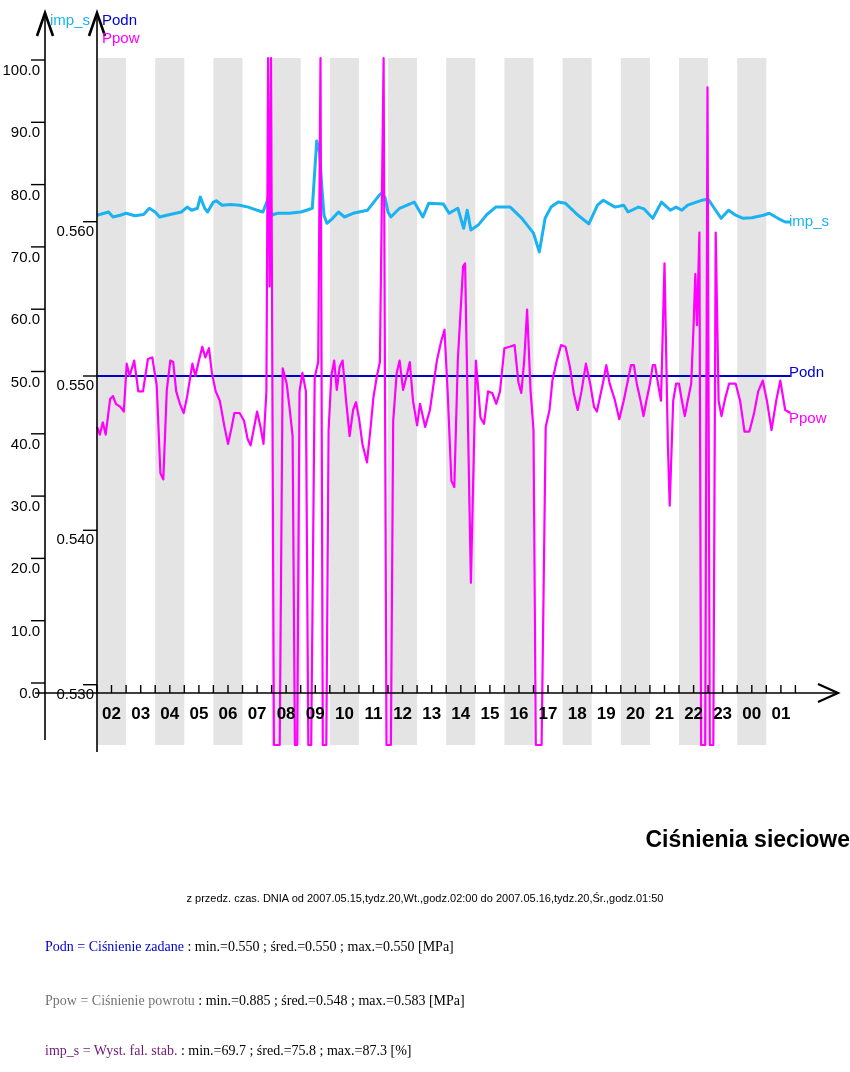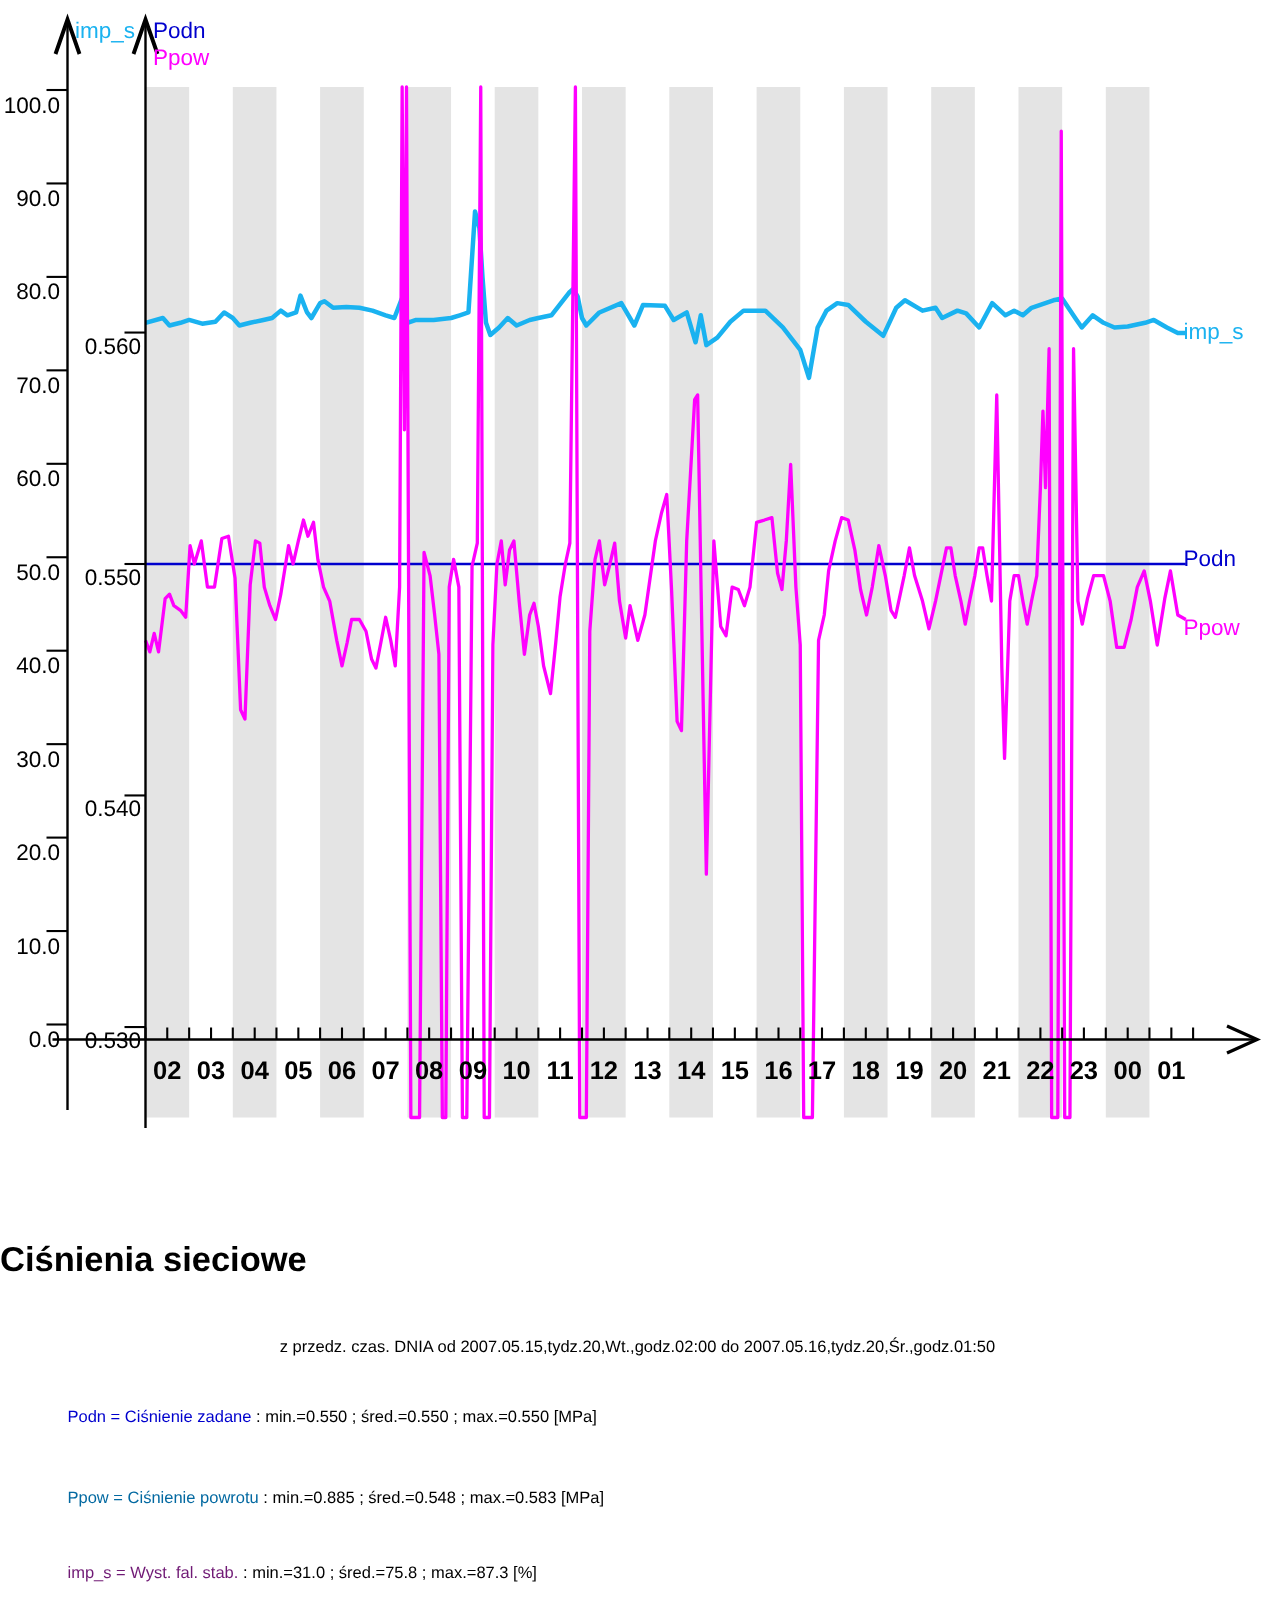--- a/index.html
+++ b/index.html
@@ -1,24 +1,24 @@
 <!DOCTYPE html>
 <html><head>
 <meta charset="utf-8">
 <style>
   html,body{margin:0;padding:0;background:#ffffff;}
   body{width:850px;height:1072px;position:relative;overflow:hidden;
        font-family:"Liberation Sans", sans-serif;color:#000;}
   #chart-wrap{position:absolute;left:0;top:0;width:850px;height:790px;}
   svg text{font-family:"Liberation Sans", sans-serif;}
-  .bottom-title{position:absolute;left:0;top:826px;width:850px;text-align:left;
+  .bottom-title{position:absolute;left:0;top:826px;width:850px;text-align:right;
       font-size:23px;font-weight:bold;}
   .bottom-subtitle{position:absolute;left:0;top:892px;width:850px;text-align:center;
       font-size:11px;}
-  .legend-line{position:absolute;left:45px;width:760px;font-size:11px;white-space:nowrap;}
+  .legend-line{position:absolute;left:45px;width:760px;font-size:14px;white-space:nowrap;font-family:Liberation Serif, serif;}
   .legend-0{top:939px;} .legend-1{top:993px;} .legend-2{top:1043px;}
 </style>
 </head>
 <body>
 
 <div id="chart-wrap">
   <svg id="chart-svg" width="850" height="790" viewBox="0 0 850 790">
       <g>
         <rect x="97.0" y="58" width="29.1" height="687" fill="#e4e4e4"></rect>
         <rect x="155.2" y="58" width="29.1" height="687" fill="#e4e4e4"></rect>
@@ -164,17 +164,17 @@
     </svg>
 </div>
 
 <div class="bottom-title">Ciśnienia sieciowe</div>
 <div class="bottom-subtitle">z przedz. czas. DNIA od 2007.05.15,tydz.20,Wt.,godz.02:00 do 2007.05.16,tydz.20,Śr.,godz.01:50</div>
 
 <div class="legend-line legend-0">
   <span style="color: rgb(0, 0, 205);">Podn = Ciśnienie zadane</span><span> : min.=0.550 ; śred.=0.550 ; max.=0.550 [MPa]</span>
 </div>
 <div class="legend-line legend-1">
-  <span style="color: #0369a1;">Ppow = Ciśnienie powrotu</span><span> : min.=0.885 ; śred.=0.548 ; max.=0.583 [MPa]</span>
+  <span style="color: #737373;">Ppow = Ciśnienie powrotu</span><span> : min.=0.885 ; śred.=0.548 ; max.=0.583 [MPa]</span>
 </div>
 <div class="legend-line legend-2">
-  <span style="color: #701a75;">imp_s = Wyst. fal. stab.</span><span> : min.=31.0 ; śred.=75.8 ; max.=87.3 [%]</span>
+  <span style="color: #701a75;">imp_s = Wyst. fal. stab.</span><span> : min.=69.7 ; śred.=75.8 ; max.=87.3 [%]</span>
 </div>
 
 </body></html>

